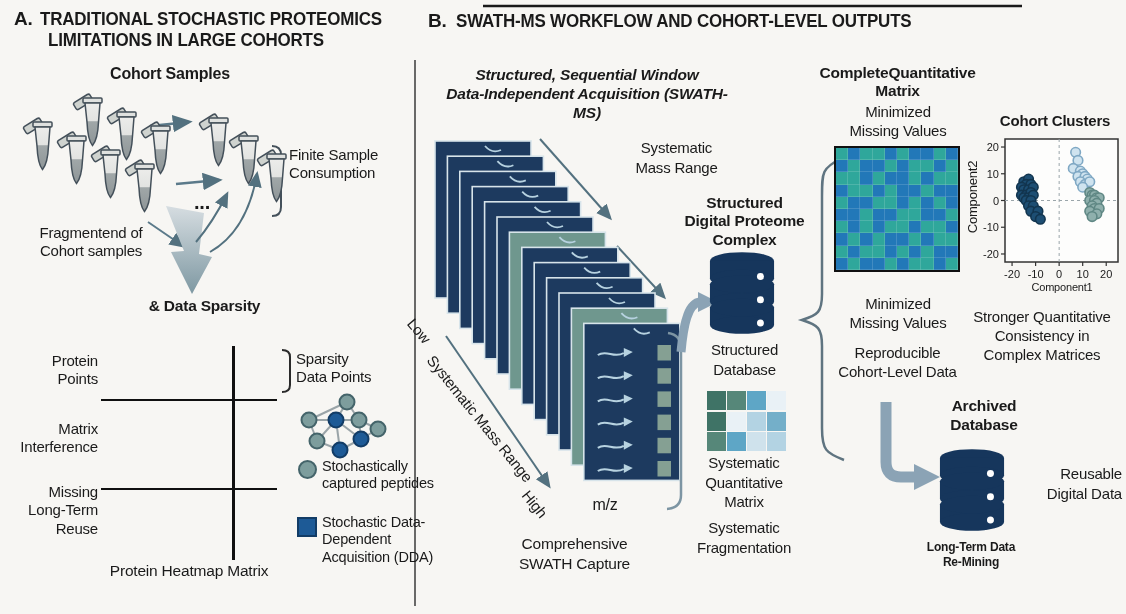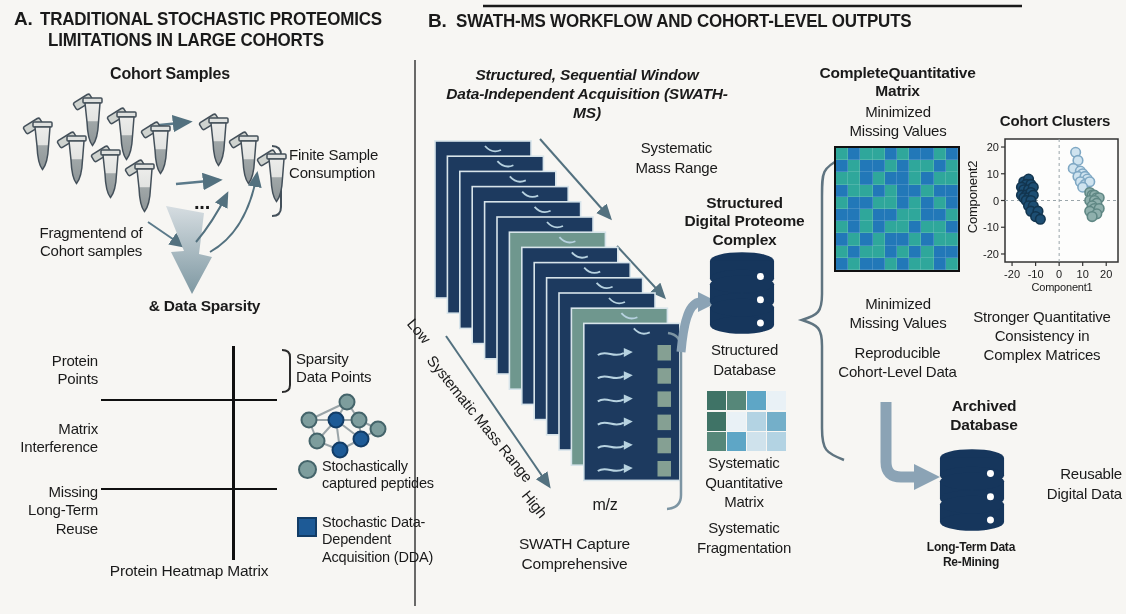--- a/index.html
+++ b/index.html
@@ -251,22 +251,22 @@
     <div>Mass Range</div>
   </div>
 
   <div class="lbl" style="left:417px;top:315px;font-size:15px;transform:rotate(50deg);transform-origin:0 0;">Low</div>
   <div class="lbl" style="left:437px;top:352px;width:200px;font-size:15px;transform:rotate(51deg);transform-origin:0 0;">Systematic Mass Range</div>
   <div class="lbl" style="left:532px;top:487px;font-size:15px;transform:rotate(51deg);transform-origin:0 0;">High</div>
 
   <div class="lbl c" style="left:575px;top:495px;width:60px;font-size:16px;">m/z</div>
 
   <div class="lbl c" style="left:487px;top:534px;width:175px;font-size:15.5px;line-height:1.3;">
+    <div>Comprehensive</div>
     <div>SWATH Capture</div>
-    <div>Comprehensive</div>
   </div>
 
   <div class="lbl b c" style="left:682px;top:194px;width:125px;font-size:15.5px;line-height:1.18;">
     <div>Structured</div>
     <div>Digital Proteome</div>
     <div>Complex</div>
   </div>
 
   <div class="lbl c" style="left:692px;top:340px;width:105px;font-size:15px;line-height:1.3;">
     <div>Structured</div>

